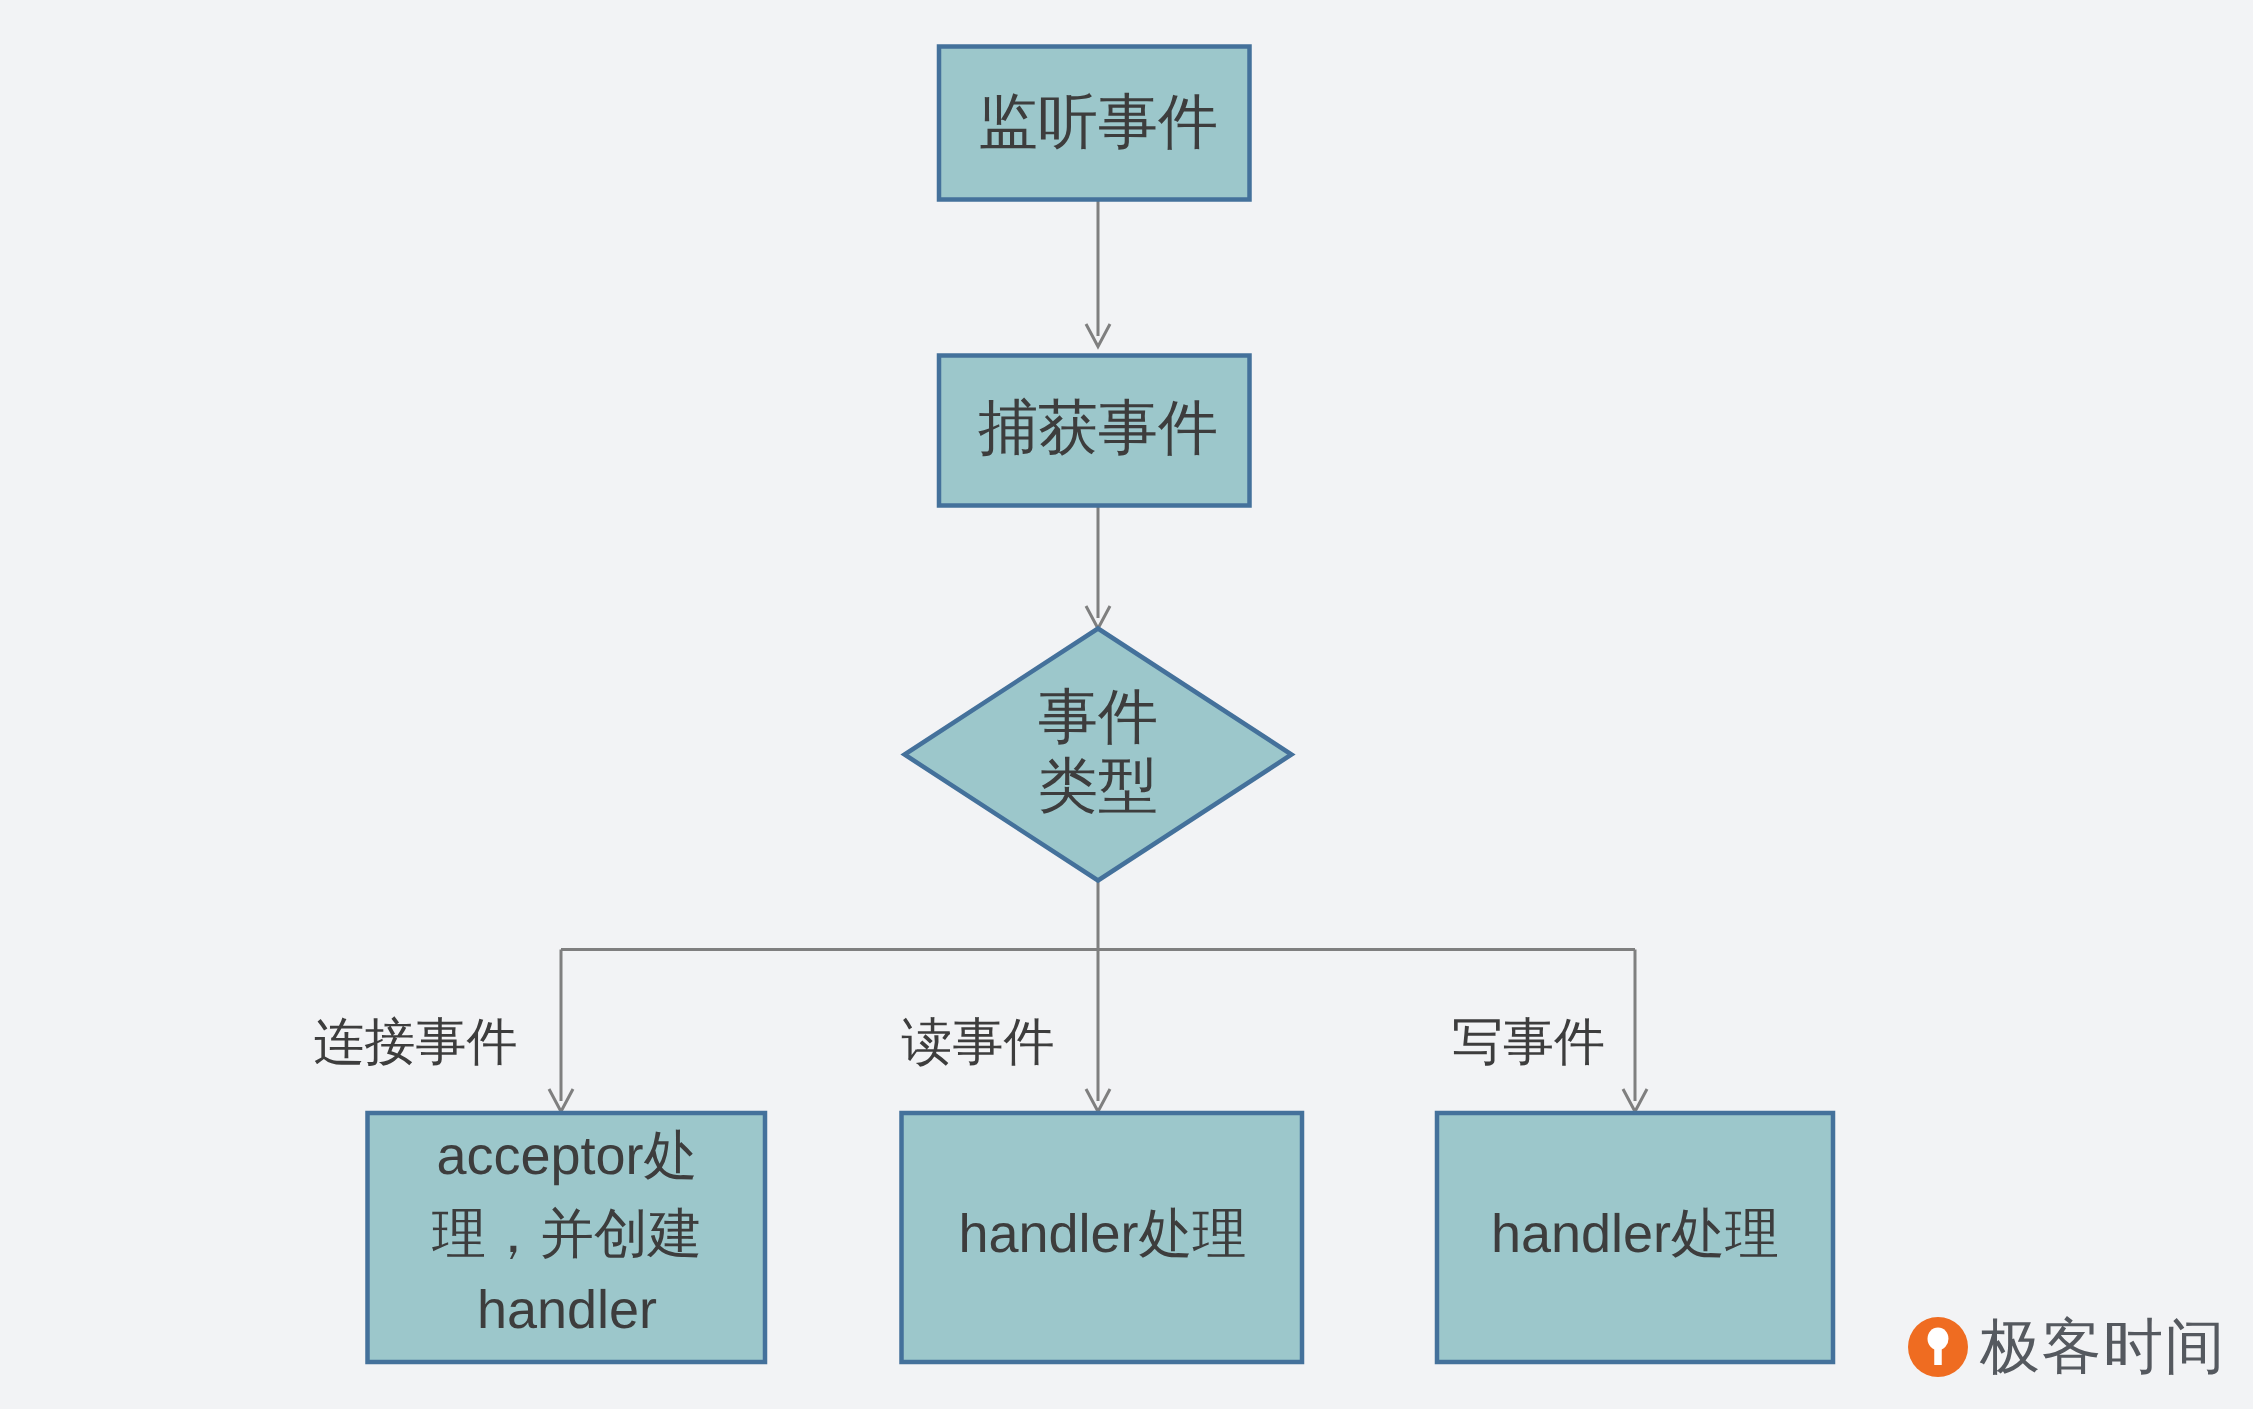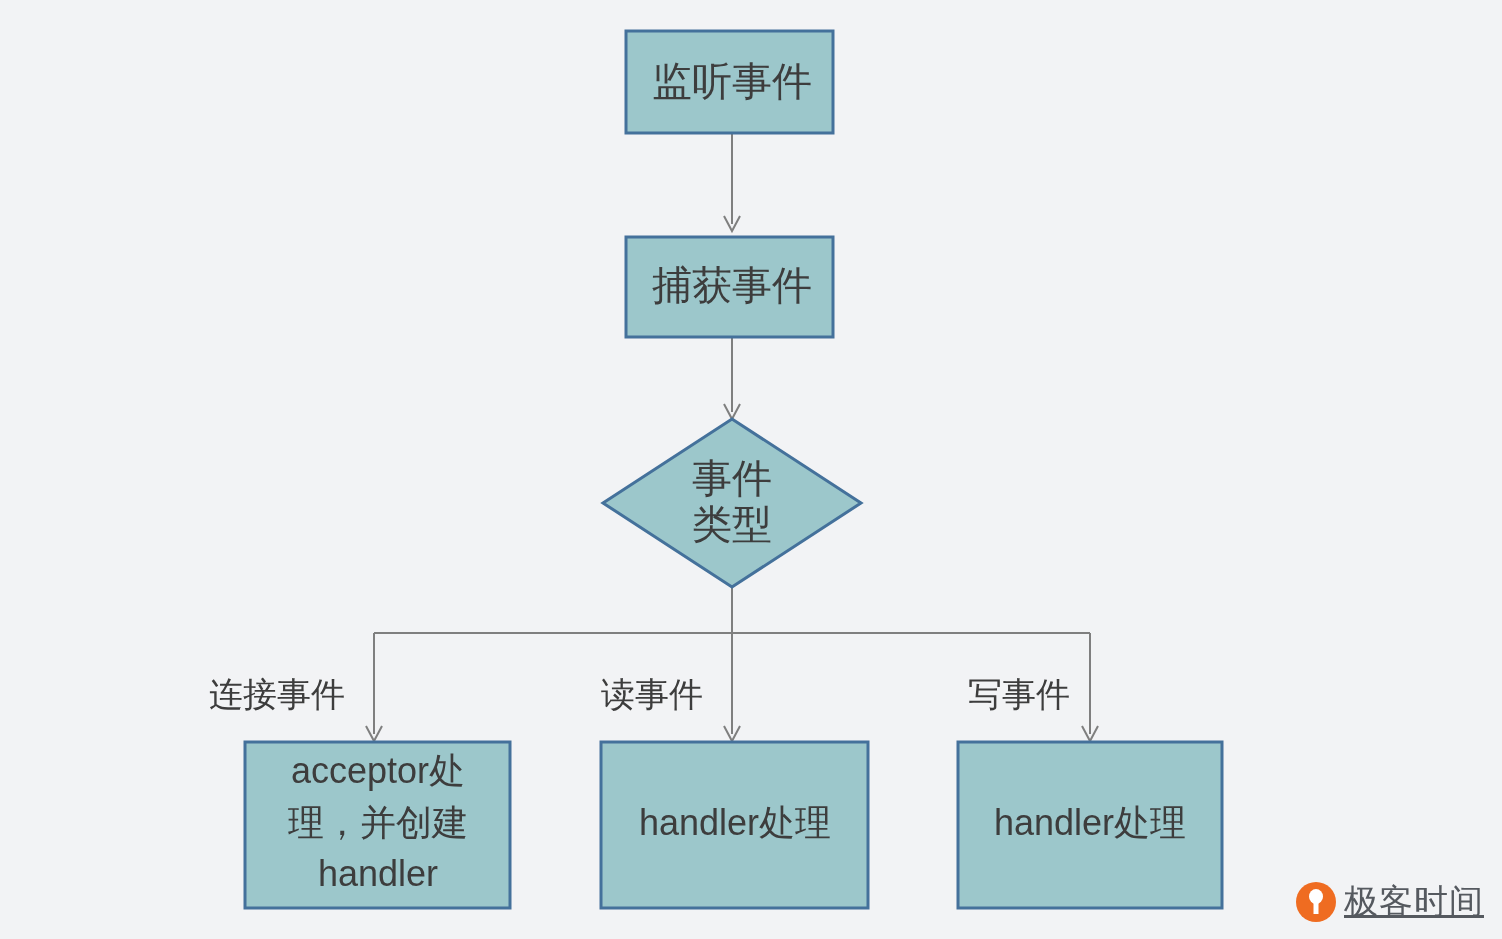--- a/index.html
+++ b/index.html
@@ -82,25 +82,24 @@
     position: absolute;
     left: 50%;
     top: 15px;
     transform: translateX(-50%);
     width: 5px;
     height: 17px;
     background: #ffffff;
   }
   .watermark-text {
     font-family: "Liberation Sans", "DejaVu Sans", sans-serif;
-    font-size: 34px;
+    font-size: 40px;
     color: #55595f;
     letter-spacing: 1px;
     white-space: nowrap;
-    text-decoration: underline;
   }
 </style>
 </head>
 <body>
 
 <svg id="canvas" viewBox="0 0 1502 939" xmlns="http://www.w3.org/2000/svg">
 
   <g>
     <path class="edge-line" d="M 732 133 L 732 224"></path>
     <path class="edge-line" d="M 724 216 L 732 231 L 740 216"></path>

